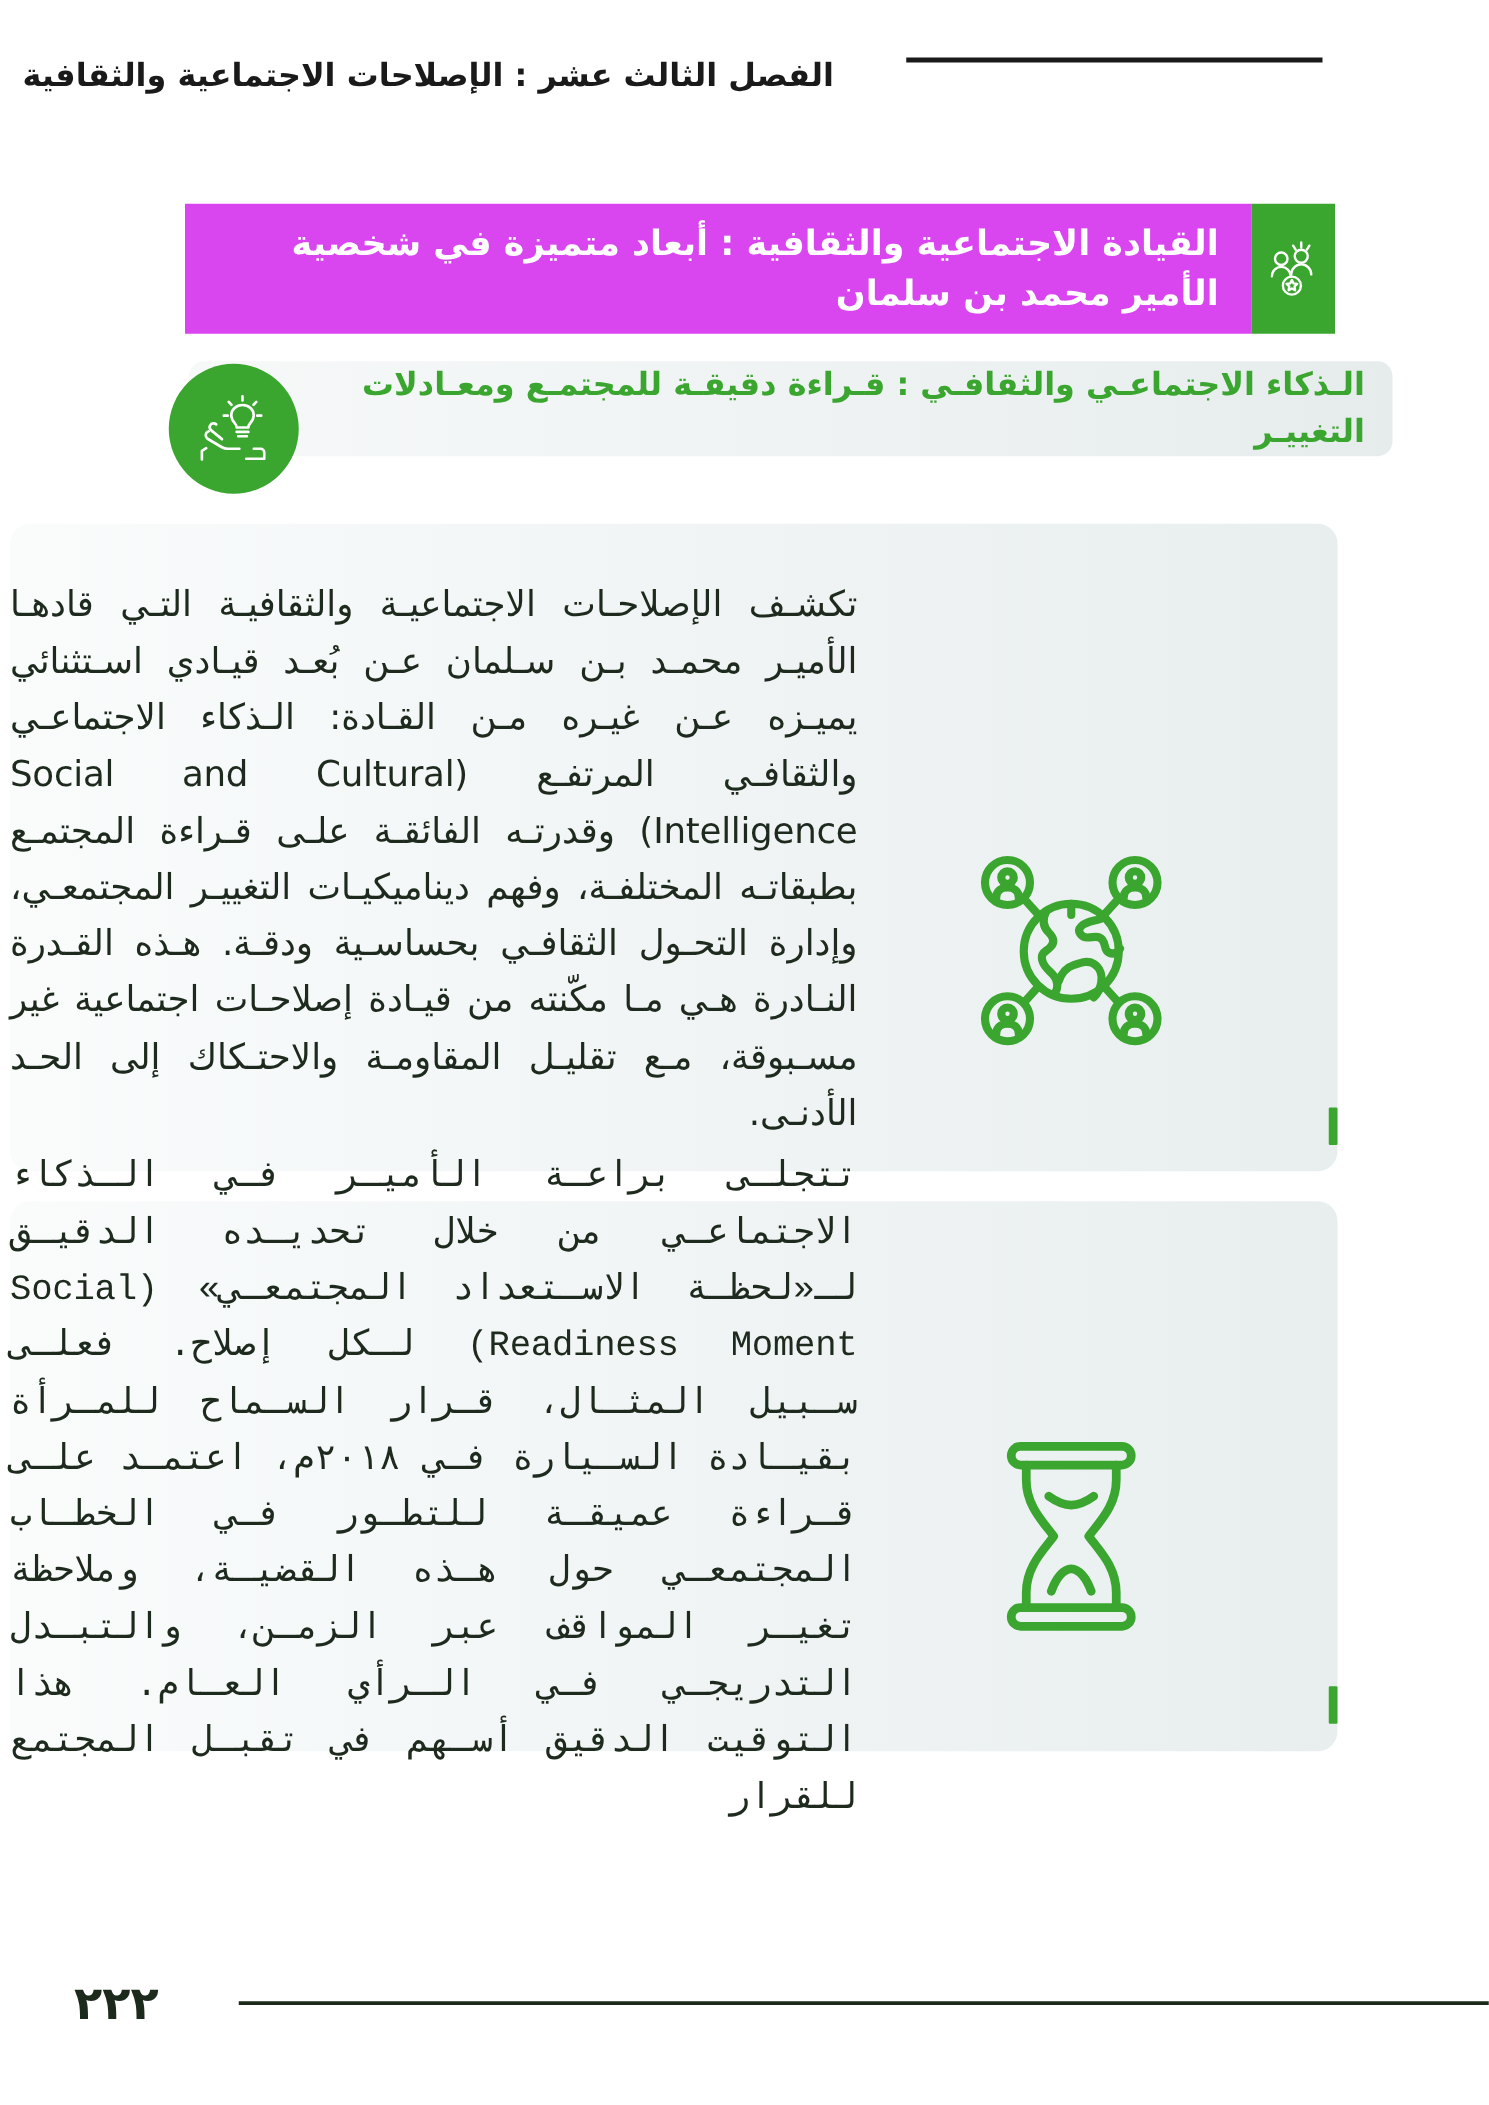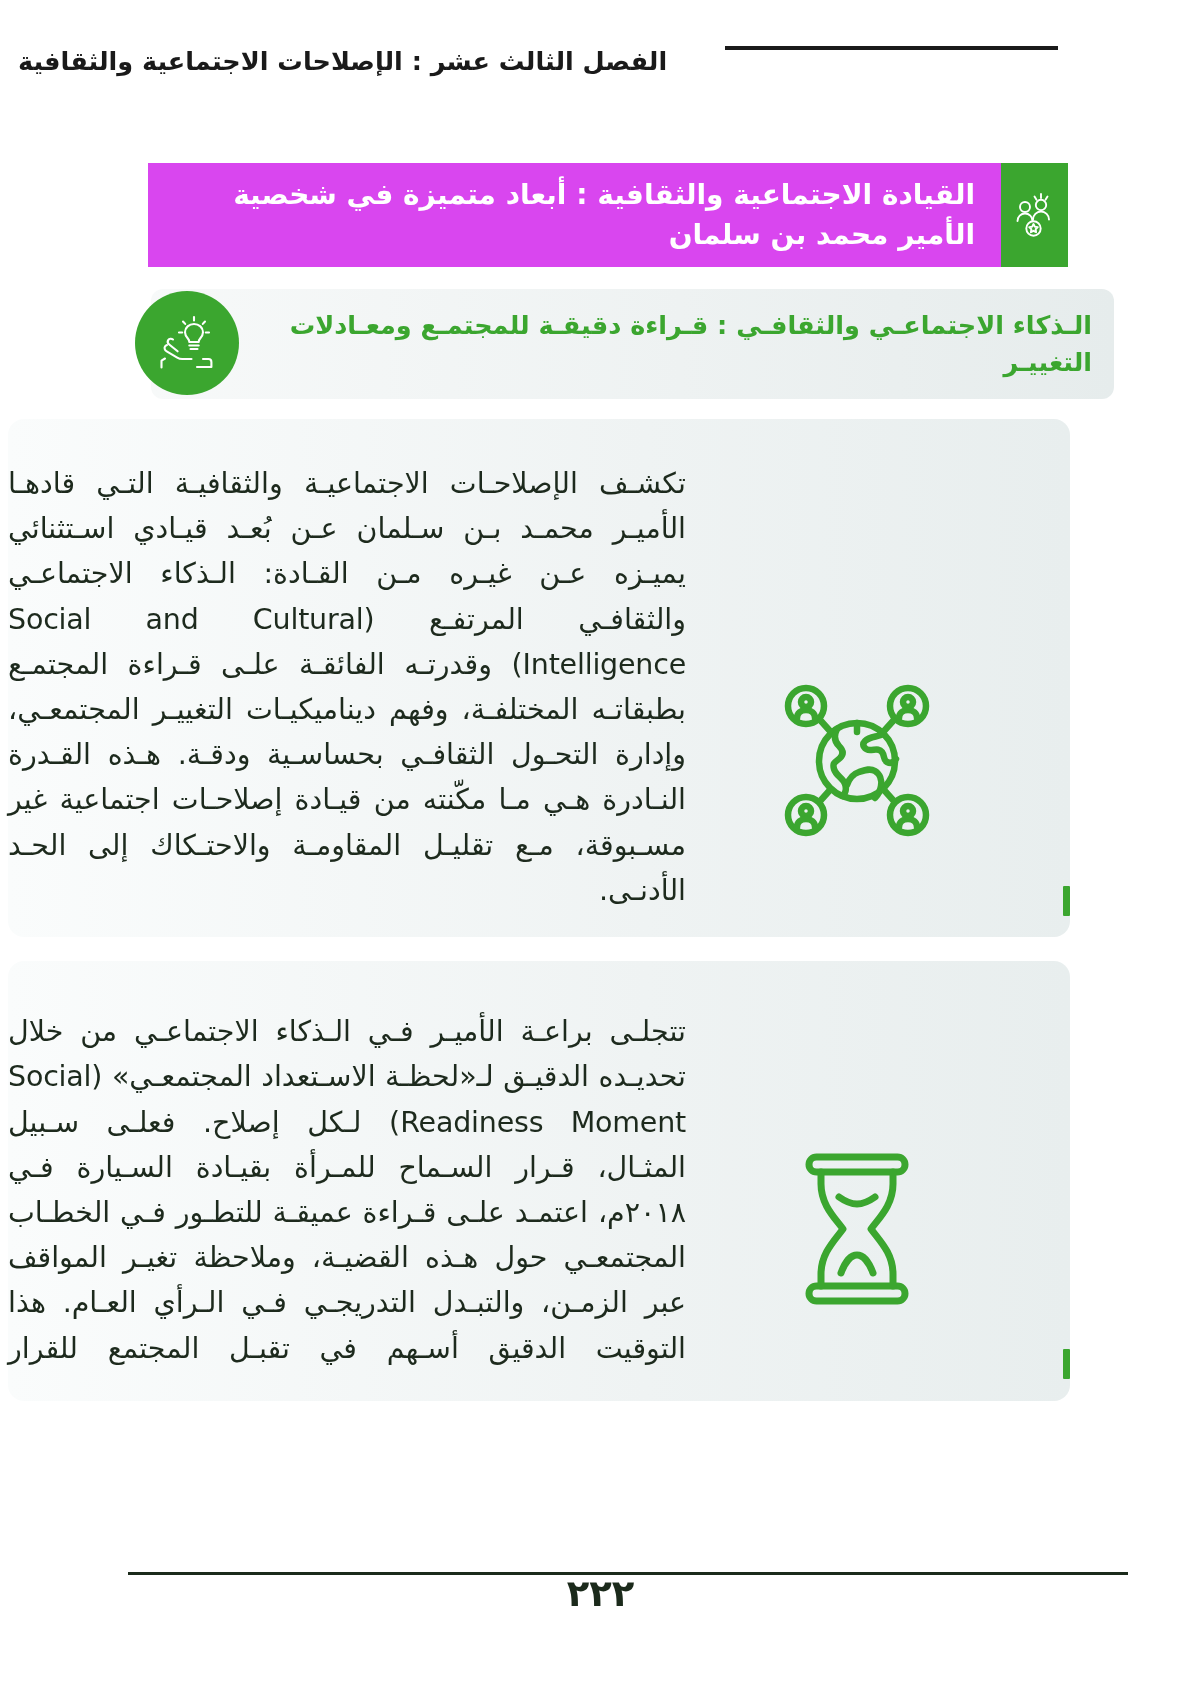--- a/index.html
+++ b/index.html
@@ -79,21 +79,21 @@
     letter-spacing: -0.3px;
     width: 100%;
   }
 
   
   .subtitle-bar {
     position: absolute;
     top: 289px;
     right: 77px;
     width: 963px;
-    height: 110px;
+    height: 76px;
     background: linear-gradient(to left, #e6ecec 0%, #eef2f2 45%, #f7f9f9 100%);
     border-radius: 12px;
     text-decoration: underline;
   }
   .subtitle-text {
     position: absolute;
     top: 50%;
     transform: translateY(-50%);
     right: 22px;
     left: 128px;
@@ -129,20 +129,21 @@
   }
   #card-1 {
     top: 419px;
     width: 1062px;
     height: 518px;
   }
   #card-2 {
     top: 961px;
     width: 1062px;
     height: 440px;
+    font-family: Liberation Mono, monospace;
   }
   .card-text {
     flex: 0 0 auto;
     width: 678px;
     padding: 18px 6px 0 0;
     color: #1d2a1d;
     font-size: 28.5px;
     line-height: 1.585;
     text-align: justify;
     text-align-last: justify;
@@ -170,21 +171,20 @@
   #marker-2 { top: 1349px; left: 1063px; }
 
   
   .page-footer {
     position: absolute;
     bottom: 52px;
     left: 0;
     width: 1191px;
     height: 60px;
     display: flex;
-    flex-direction: column;
     align-items: center;
   }
   .footer-rule {
     flex: 0 0 auto;
     width: 1000px;
     height: 3px;
     background: #1b2a1b;
     margin-left: 64px;
   }
   .page-number {

